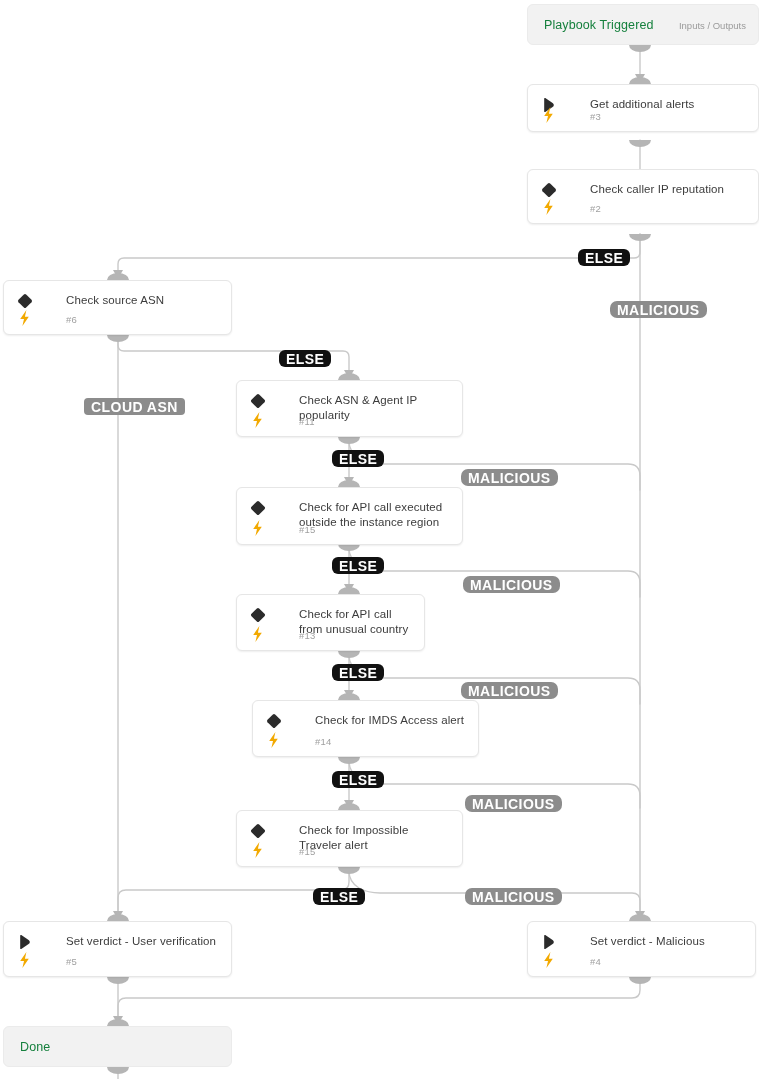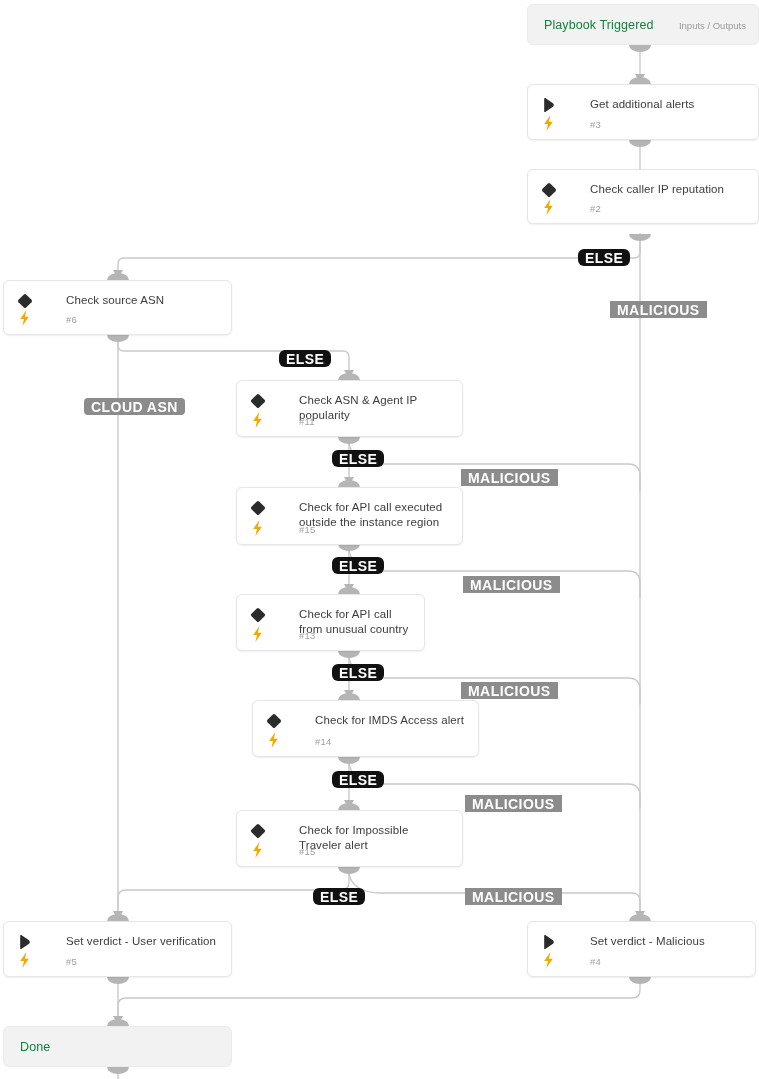--- a/index.html
+++ b/index.html
@@ -102,21 +102,21 @@
     padding: 0 7px;
     border-radius: 5px;
     font-size: 14px;
     font-weight: bold;
     letter-spacing: .45px;
     color: #ffffff;
     white-space: nowrap;
     z-index: 9;
   }
   .pill.else { background: #111111; border-radius: 6px; }
-  .pill.mal  { background: #8c8c8c; border-radius: 0; }
+  .pill.mal  { background: #8c8c8c; border-radius: 7px; }
   .pill.cloud{ background: #8c8c8c; border-radius: 4px; }
 </style>
 </head>
 <body>
 
 <div id="canvas">
   <svg id="edge-layer" viewBox="0 0 759 1079" width="759" height="1079">
       <path d="M640,45 L640,82" fill="none" stroke="#c9c9c9" stroke-width="1.4" stroke-linecap="round"></path>
       <path d="M640,140 L640,177" fill="none" stroke="#c9c9c9" stroke-width="1.4" stroke-linecap="round"></path>
       <path d="M640,234 L640,252 Q640,258 634,258 L124,258 Q118,258 118,264 L118,278" fill="none" stroke="#c9c9c9" stroke-width="1.4" stroke-linecap="round"></path>
@@ -169,21 +169,21 @@
       <path d="M629,921 A11,7 0 0 1 651,921 Z" fill="#b5b5b5"></path>
       <path d="M629,977 A11,7 0 0 0 651,977 Z" fill="#b5b5b5"></path>
       <path d="M107,1026 A11,7 0 0 1 129,1026 Z" fill="#b5b5b5"></path>
       <path d="M107,1067 A11,7 0 0 0 129,1067 Z" fill="#b5b5b5"></path>
     </svg>
   <div id="node-layer">
       <div class="node plain" style="left: 527px; top: 4px; width: 232px; height: 41px;">
         <div class="node-title">Playbook Triggered</div>
         <div class="node-aux">Inputs / Outputs</div>
       </div>
-      <div class="node" style="left: 527px; top: 84px; width: 232px; height: 56px; text-decoration: underline;">
+      <div class="node" style="left: 527px; top: 84px; width: 232px; height: 48px; text-decoration: underline;">
         <span class="ic-type"><svg viewBox="0 0 18 18" width="18" height="18">
             <path d="M4.2 2.6 C4.2 2.0 4.8 1.7 5.3 2.0 L12.6 6.9 C14.2 8.0 14.2 10.0 12.6 11.1 L5.3 16.0 C4.8 16.3 4.2 16.0 4.2 15.4 Z" fill="#2b2b2b"></path>
           </svg></span>
         <span class="ic-bolt"><svg viewBox="0 0 15 18" width="15" height="18">
             <path d="M9.4 1 L3.2 9.9 L7.0 9.9 L5.4 17 L11.8 7.8 L7.9 7.8 Z" fill="#f2a900"></path>
           </svg></span>
         <div class="node-title">Get additional alerts</div>
         <div class="node-num">#3</div>
       </div>
       <div class="node" style="left: 527px; top: 169px; width: 232px; height: 55px;">

